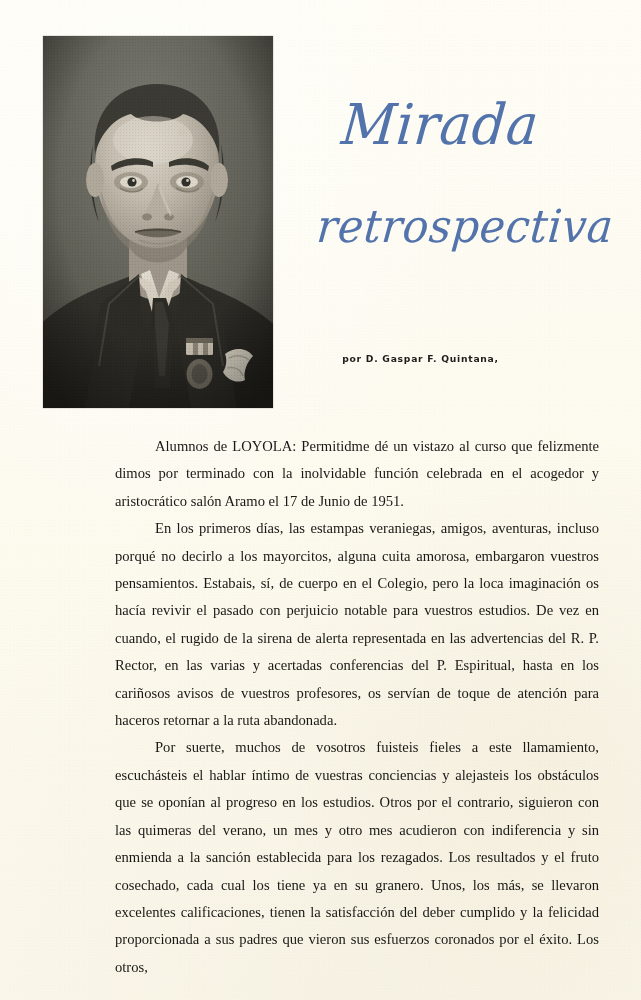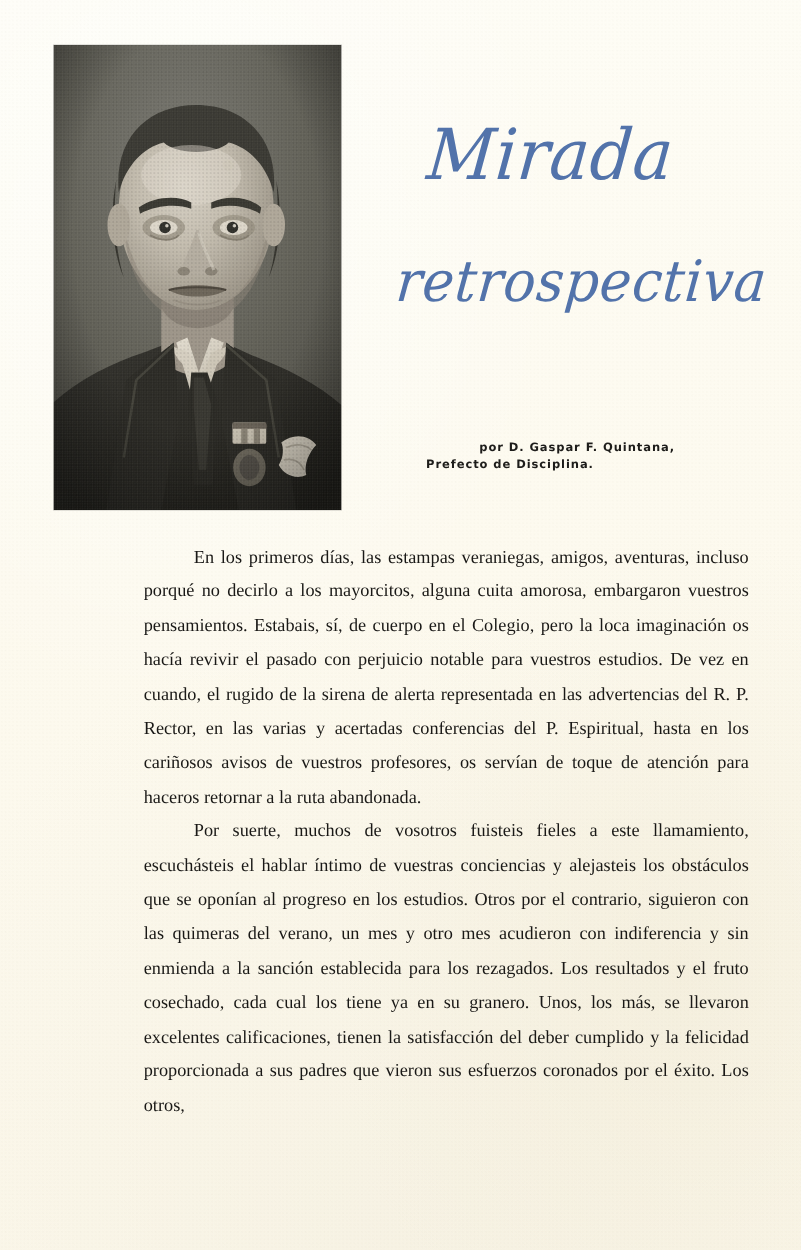--- a/index.html
+++ b/index.html
@@ -96,21 +96,21 @@
     left: 300px;
     top: 353px;
     width: 240px;
     font-family: "DejaVu Sans", "Liberation Sans", sans-serif;
     font-weight: bold;
     font-size: 9.2px;
     letter-spacing: 0.75px;
     color: #1d1c1a;
     line-height: 1.38;
   }
-  .byline .l1 { display: block; text-align: right; padding-left: 1px; }
+  .byline .l1 { display: block; text-align: center; padding-left: 1px; }
   .byline .l2 { display: block; text-align: center; padding-right: 24px; }
 
   
   .body-text {
     position: absolute;
     left: 115px;
     top: 433px;
     width: 484px;
     color: #191816;
     font-family: "Liberation Serif", serif;
@@ -235,21 +235,21 @@
   <div class="photo-noise"></div>
 </div>
 
 <div class="title-block">
   <div class="title-line title-1">Mirada</div>
   <div class="title-line title-2">retrospectiva</div>
 </div>
 
 <div class="byline">
   <span class="l1">por D. Gaspar F. Quintana,</span>
-  <span class="l2">Prefecto de Disciplina.</span>
 </div>
 
 <div class="body-text">
+  <p>Alumnos de LOYOLA: Permitidme dé un vistazo al curso que felizmente dimos por terminado con la inolvidable función celebrada en el acogedor y aristocrático salón Aramo el 17 de Junio de 1951.</p>
   <p>En los primeros días, las estampas veraniegas, amigos, aventuras, incluso porqué no decirlo a los mayorcitos, alguna cuita amorosa, embargaron vuestros pensamientos. Estabais, sí, de cuerpo en el Colegio, pero la loca imaginación os hacía revivir el pasado con perjuicio notable para vuestros estudios. De vez en cuando, el rugido de la sirena de alerta representada en las advertencias del R. P. Rector, en las varias y acertadas conferencias del P. Espiritual, hasta en los cariñosos avisos de vuestros profesores, os servían de toque de atención para haceros retornar a la ruta abandonada.</p>
   <p class="tail">Por suerte, muchos de vosotros fuisteis fieles a este llamamiento, escuchásteis el hablar íntimo de vuestras conciencias y alejasteis los obstáculos que se oponían al progreso en los estudios. Otros por el contrario, siguieron con las quimeras del verano, un mes y otro mes acudieron con indiferencia y sin enmienda a la sanción establecida para los rezagados. Los resultados y el fruto cosechado, cada cual los tiene ya en su granero. Unos, los más, se llevaron excelentes calificaciones, tienen la satisfacción del deber cumplido y la felicidad proporcionada a sus padres que vieron sus esfuerzos coronados por el éxito. Los otros,</p>
 </div>
 
 <div class="grain"></div>
 
 </body></html>

